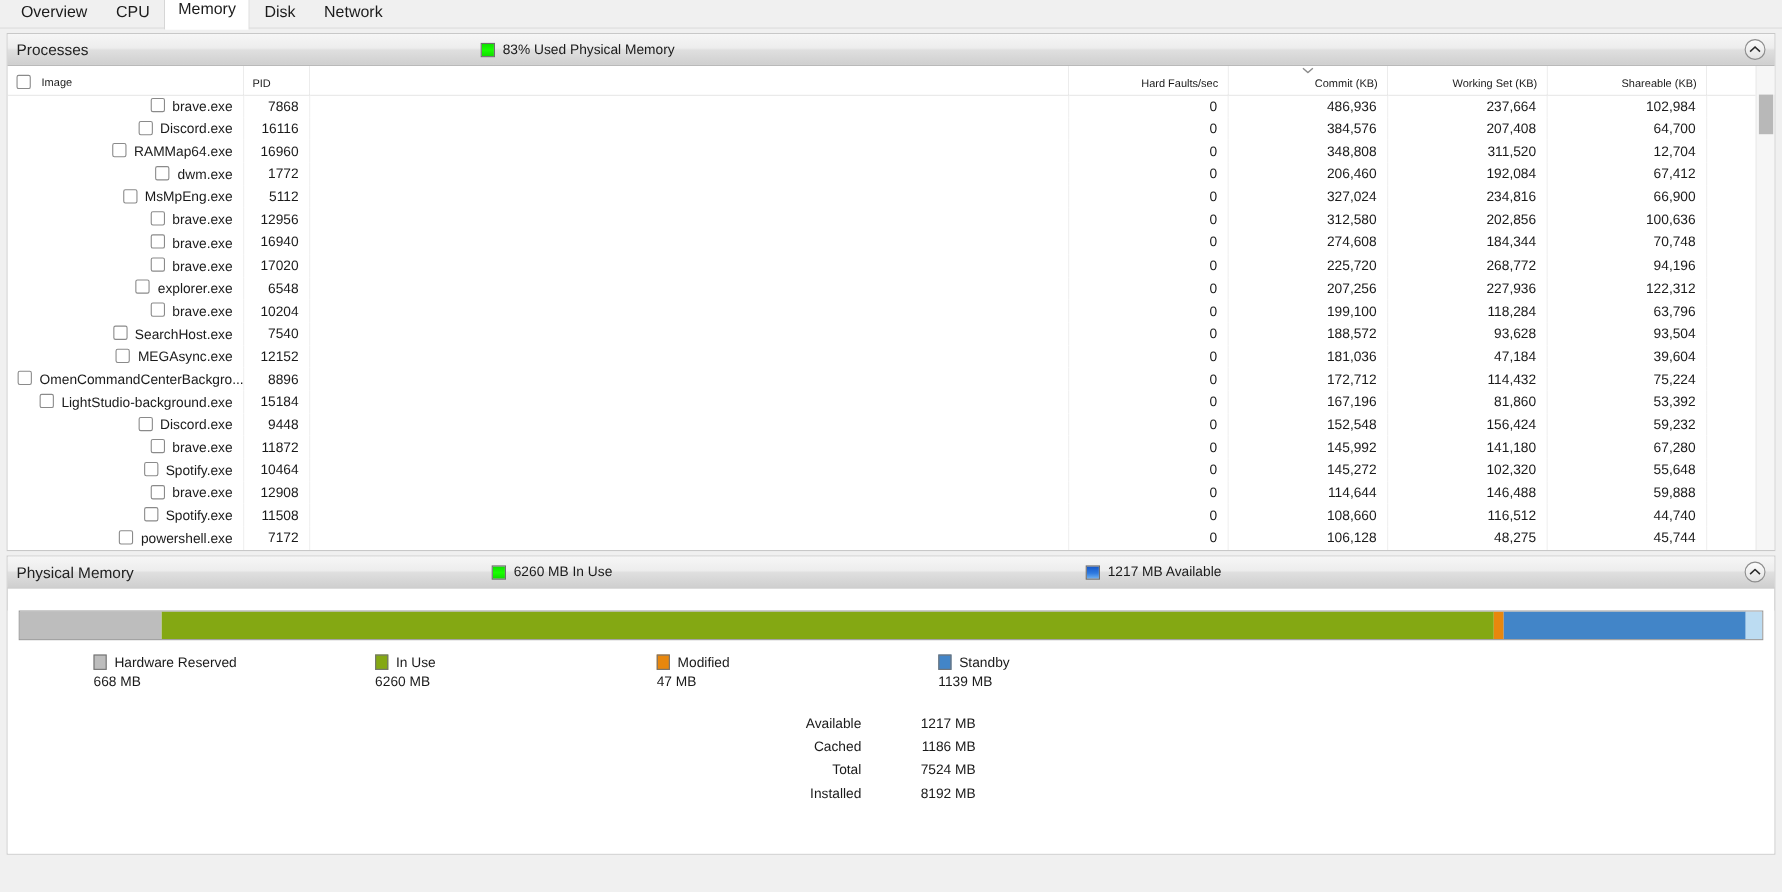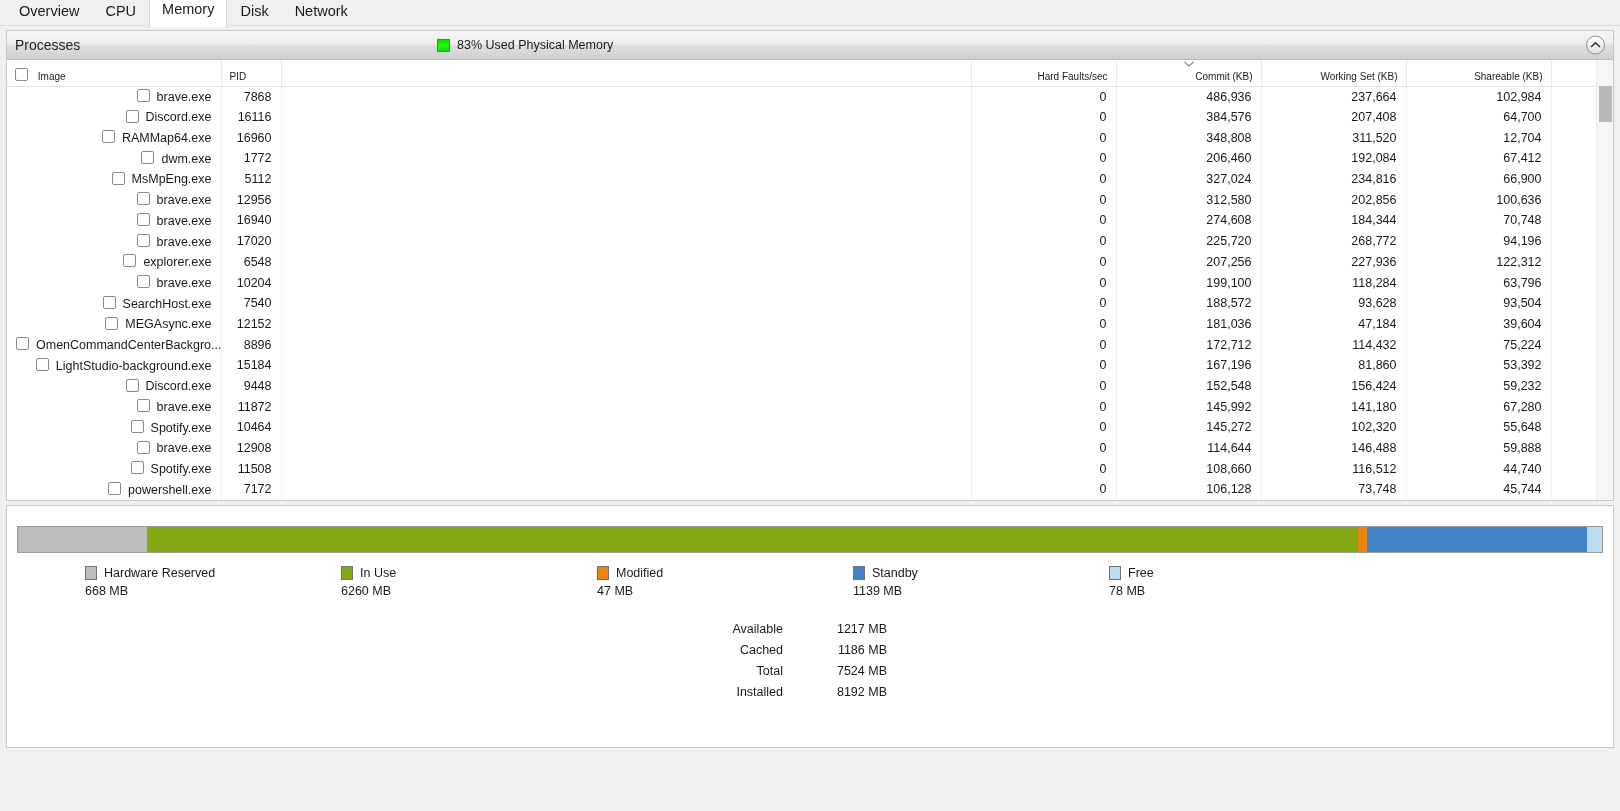--- a/index.html
+++ b/index.html
@@ -454,34 +454,50 @@
             <td>116,512</td>
             <td>44,740</td>
             <td>71,772</td>
           </tr>
           <tr>
             <td class="img-cell"><span class="cb"></span><span class="name-txt">powershell.exe</span></td>
             <td class="pid-cell">7172</td>
             <td class="gap-cell"></td>
             <td>0</td>
             <td>106,128</td>
-            <td>73,748</td>
+            <td>48,275</td>
             <td>45,744</td>
             <td>28,004</td>
           </tr>
         </tbody>
     </table>
 
     <div class="vscroll">
       <div class="vthumb"></div>
     </div>
   </div>
 </div>
 
 <div class="panel">
+  <div class="panel-head">
+    <span class="panel-title">Physical Memory</span>
+    <span class="head-legend" style="left:440px;">
+      <span class="sw green"></span>
+      <span>6260 MB In Use</span>
+    </span>
+    <span class="head-legend" style="left:980px;">
+      <span class="sw blue"></span>
+      <span>1217 MB Available</span>
+    </span>
+    <span class="collapse-btn">
+      <svg width="11" height="7" viewBox="0 0 11 7">
+        <path d="M1 5.4 L5.5 1.2 L10 5.4" fill="none" stroke="#2a2a2a" stroke-width="1.4"></path>
+      </svg>
+    </span>
+  </div>
 
   <div class="pm-body">
     <div class="membar">
         <div class="seg" style="width: 8.1543%; background: rgb(189, 189, 189);"></div>
         <div class="seg" style="width: 76.416%; background: rgb(132, 168, 19);"></div>
         <div class="seg" style="width: 0.57373%; background: rgb(232, 135, 13);"></div>
         <div class="seg" style="width: 13.9038%; background: rgb(66, 133, 200);"></div>
         <div class="seg" style="width: 0.952148%; background: rgb(188, 220, 242);"></div>
       </div>
     <div class="legend-row">
@@ -506,27 +522,20 @@
           </div>
           <div class="legend-val">47 MB</div>
         </div>
         <div class="legend-item">
           <div class="legend-top">
             <span class="lsw" style="background:#4285c8"></span>
             <span class="legend-label">Standby</span>
           </div>
           <div class="legend-val">1139 MB</div>
         </div>
-        <div class="legend-item">
-          <div class="legend-top">
-            <span class="lsw" style="background:#bcdcf2"></span>
-            <span class="legend-label">Free</span>
-          </div>
-          <div class="legend-val">78 MB</div>
-        </div>
       </div>
     <table class="summary">
         <tbody>
           <tr>
             <td class="k">Available</td>
             <td class="v">1217 MB</td>
           </tr>
           <tr>
             <td class="k">Cached</td>
             <td class="v">1186 MB</td>

